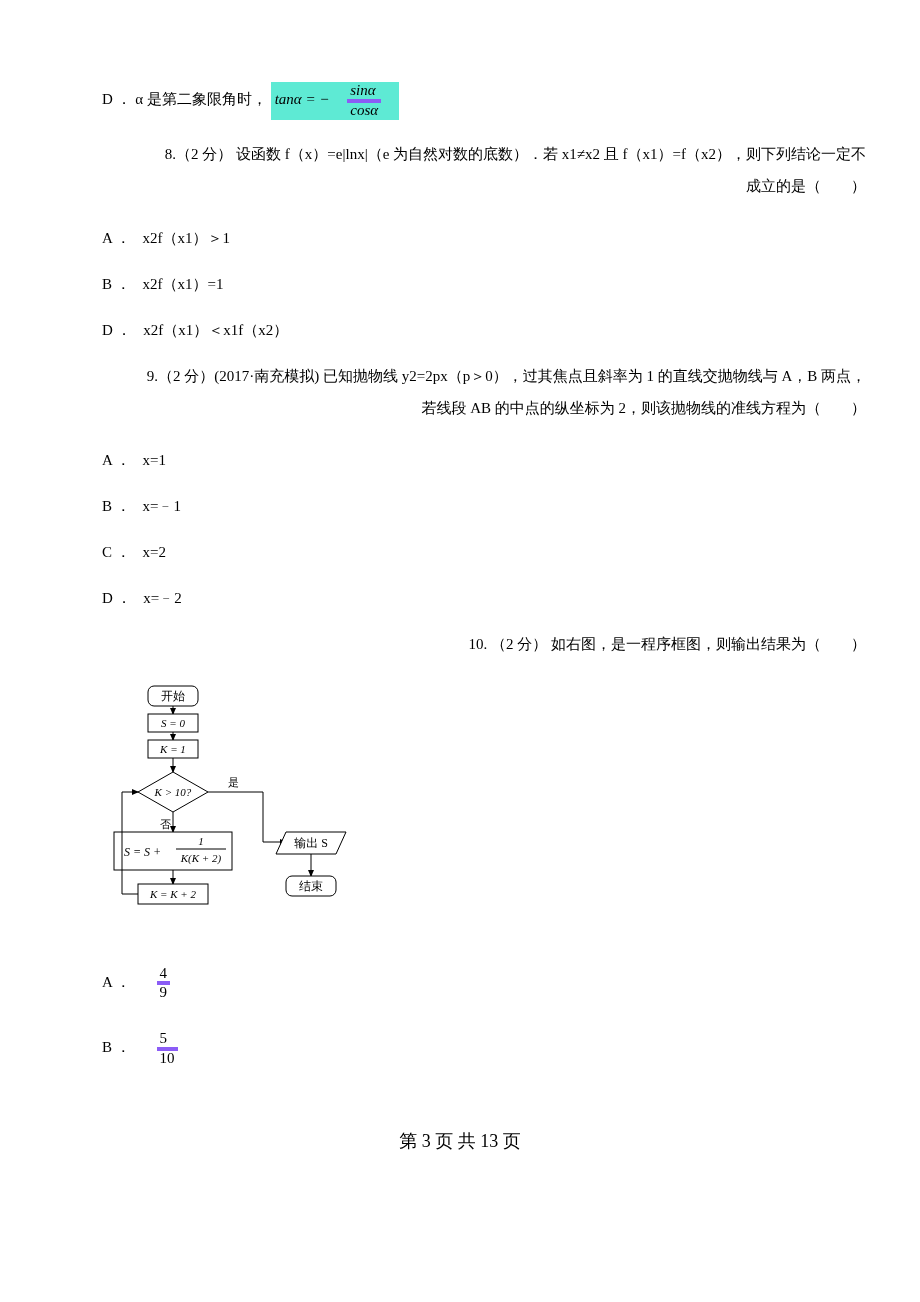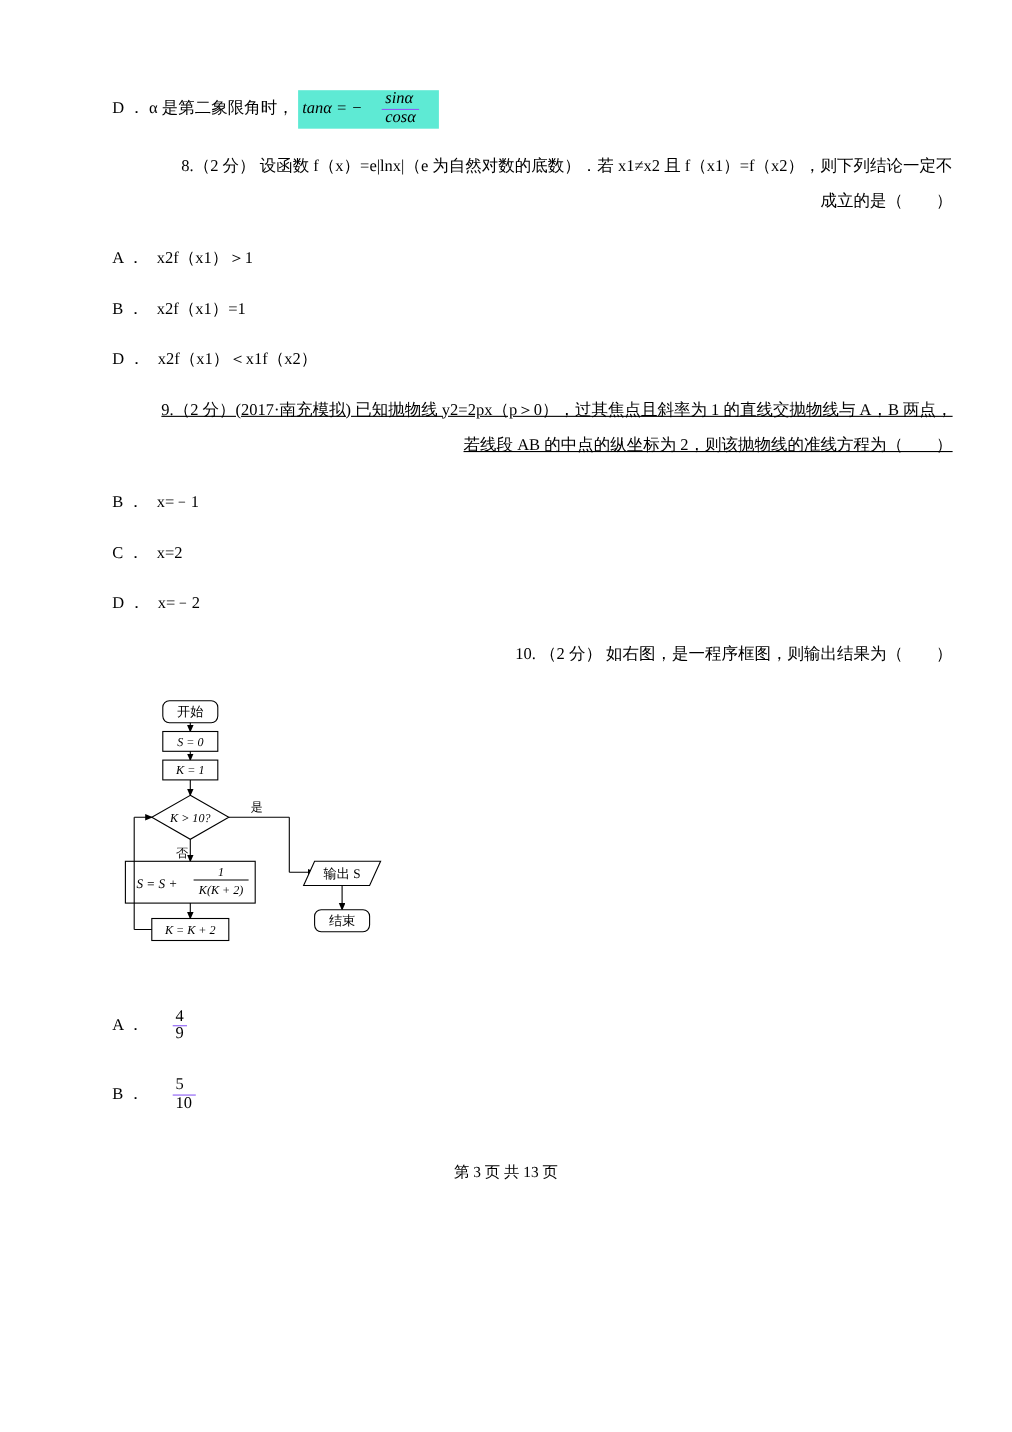--- a/index.html
+++ b/index.html
@@ -40,42 +40,42 @@
     font-style: italic;
     line-height: 1.05;
     margin: 0 14px;
   }
   .frac .num {
     display: block;
     padding: 0 3px;
   }
   .frac .den {
     display: block;
-    border-top: 1px solid #8b5cf6;
+    border-top: 4px solid #8b5cf6;
     padding: 0 3px;
   }
   .eqimg {
     font-family: "Times New Roman", serif;
     font-style: italic;
     background: #5eead4;
     padding: 1px 4px;
     display: inline-block;
     vertical-align: middle;
   }
   .upright { font-style: normal; }
   .flowchart {
     margin: 12px 0 20px 54px;
   }
   .flowchart svg {
     display: block;
   }
   .footer {
     text-align: center;
-    font-size: 14px;
-    margin-top: 44px;
+    font-size: 18px;
+    margin-top: 60px;
     padding-bottom: 20px;
   }
 </style>
 </head>
 <body>
 <div class="page">
 
 <div class="option">
   <span>D ．</span>
   <span>α 是第二象限角时，</span>
@@ -94,23 +94,27 @@
 </div>
 <div class="option">
   <span class="label">B ．</span>
   <span>x2f（x1）=1</span>
 </div>
 <div class="option">
   <span class="label">D ．</span>
   <span>x2f（x1）＜x1f（x2）</span>
 </div>
 
-<div class="block" style="margin-top:12px;text-decoration:underline;">
+<div class="block" style="margin-top:12px;">
   <p class="para indent">9.（2 分）(2017·南充模拟) 已知抛物线 y2=2px（p＞0），过其焦点且斜率为 1 的直线交抛物线与 A，B 两点，</p>
   <p class="para">若线段 AB 的中点的纵坐标为 2，则该抛物线的准线方程为（　　）</p>
+</div>
+<div class="option">
+  <span class="label">A ．</span>
+  <span>x=1</span>
 </div>
 <div class="option">
   <span class="label">B ．</span>
   <span>x=﹣1</span>
 </div>
 <div class="option">
   <span class="label">C ．</span>
   <span>x=2</span>
 </div>
 <div class="option">

